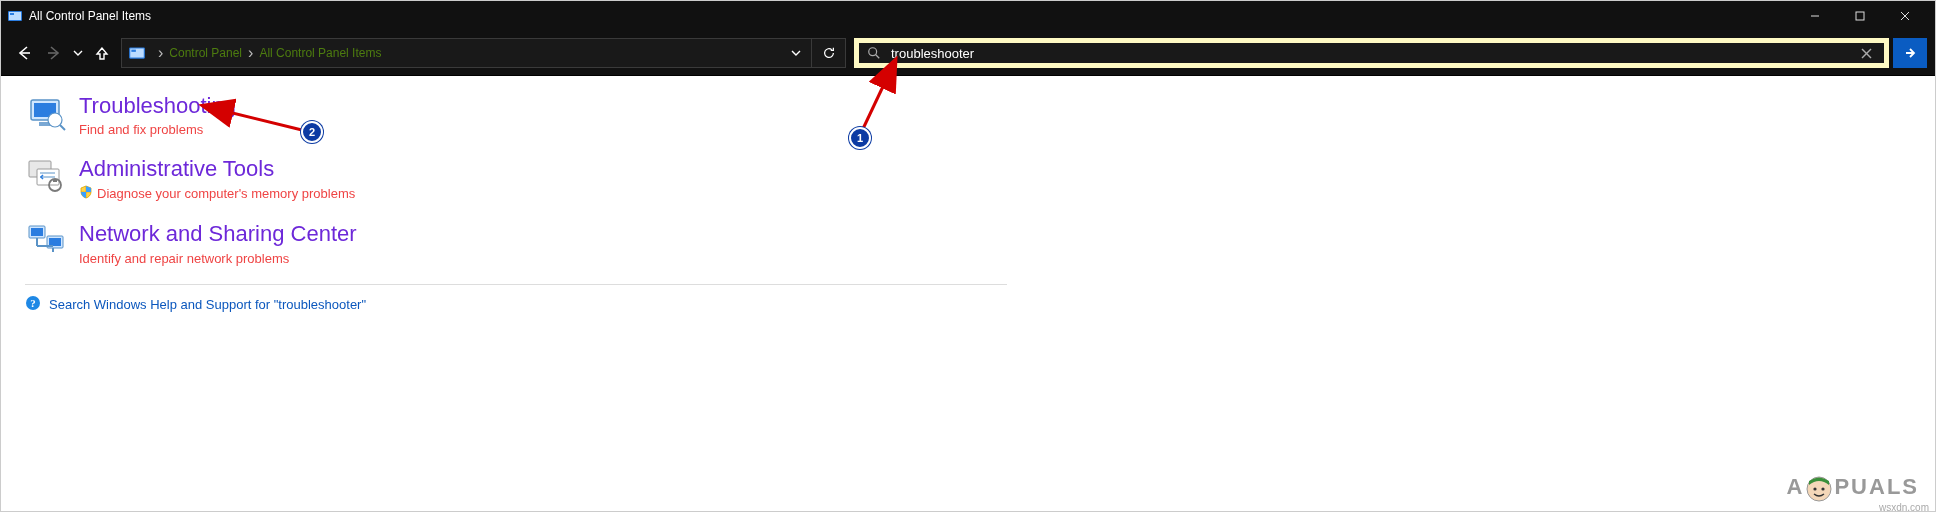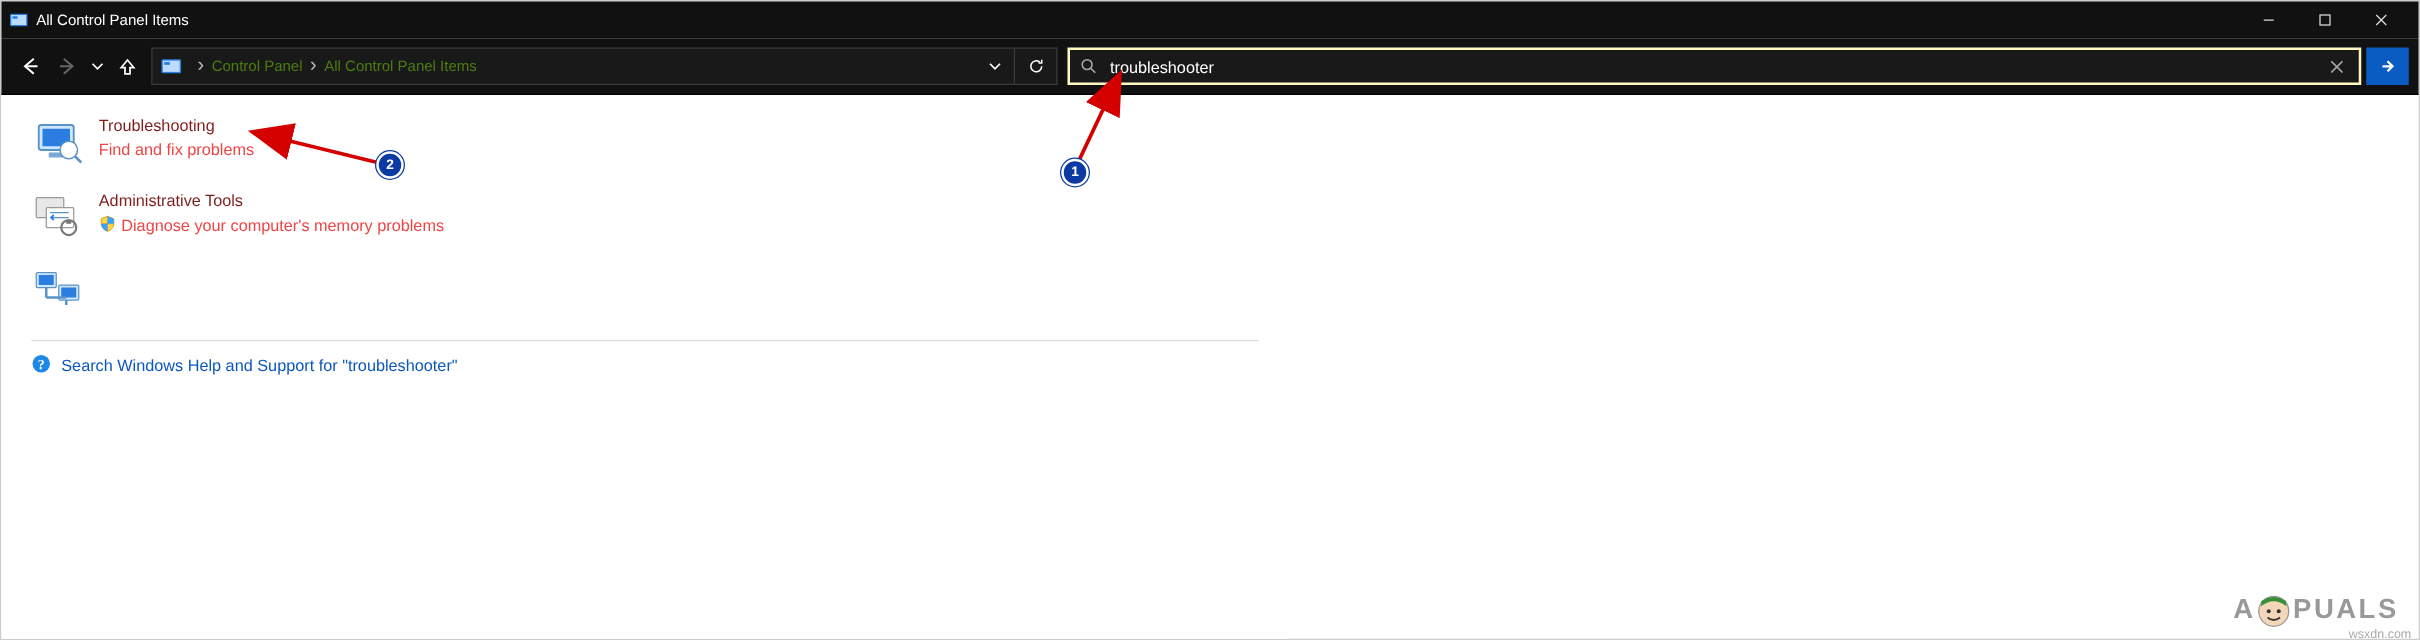--- a/index.html
+++ b/index.html
@@ -75,21 +75,21 @@
       margin-left:4px;
       border-left:1px solid #3a3a3a;
       display:flex; align-items:center; justify-content:center;
       color:#fff;
     }
     .search-wrap {
       flex:1;
       height:30px;
       margin-left:4px;
       background:#191919;
-      border:2px solid #fef9c3;
+      border:5px solid #fef9c3;
       display:flex; align-items:center;
       padding:0 4px;
     }
     .search-input {
       flex:1; background:transparent; border:none; outline:none;
       color:#fff; font-size:13px; padding:0 6px;
       font-family: inherit;
     }
     .search-clear {
       width:28px; height:26px;
@@ -117,22 +117,22 @@
       margin-bottom:18px;
       align-items:flex-start;
     }
     .cat-icon {
       width:42px; height:42px;
       flex:0 0 42px;
       display:flex; align-items:center; justify-content:center;
     }
     .cat-body { padding-top:2px; }
     .cat-title {
-      color:#7f1d1d;
-      font-size:13px;
+      color:#6d28d9;
+      font-size:22px;
       line-height:1.1;
       cursor:pointer;
     }
     .cat-sub {
       color:#ef4444;
       font-size:13px;
       margin-top:4px;
       cursor:pointer;
       display:flex; align-items:center; gap:4px;
     }
@@ -333,20 +333,26 @@
       <svg width="42" height="42" viewBox="0 0 42 42">
         <rect x="4" y="6" width="16" height="12" rx="1" fill="#cfe6ff" stroke="#5a93c7"></rect>
         <rect x="6" y="8" width="12" height="8" fill="#2b7de0"></rect>
         <rect x="22" y="16" width="16" height="12" rx="1" fill="#cfe6ff" stroke="#5a93c7"></rect>
         <rect x="24" y="18" width="12" height="8" fill="#2b7de0"></rect>
         <line x1="12" y1="18" x2="12" y2="26" stroke="#5a93c7" stroke-width="2"></line>
         <line x1="12" y1="26" x2="28" y2="26" stroke="#5a93c7" stroke-width="2"></line>
         <line x1="28" y1="28" x2="28" y2="32" stroke="#5a93c7" stroke-width="2"></line>
       </svg>
     </div>
+    <div class="cat-body">
+      <div class="cat-title">Network and Sharing Center</div>
+      <div class="cat-sub">
+        <span>Identify and repair network problems</span>
+      </div>
+    </div>
   </div>
 
   <div class="divider"></div>
 
   <div class="help-row">
     <span>
       <svg width="16" height="16" viewBox="0 0 16 16">
         <circle cx="8" cy="8" r="7" fill="#1e88e5"></circle>
         <text x="8" y="12" text-anchor="middle" fill="#fff" font-size="11" font-family="Georgia" font-weight="bold">?</text>
       </svg>

